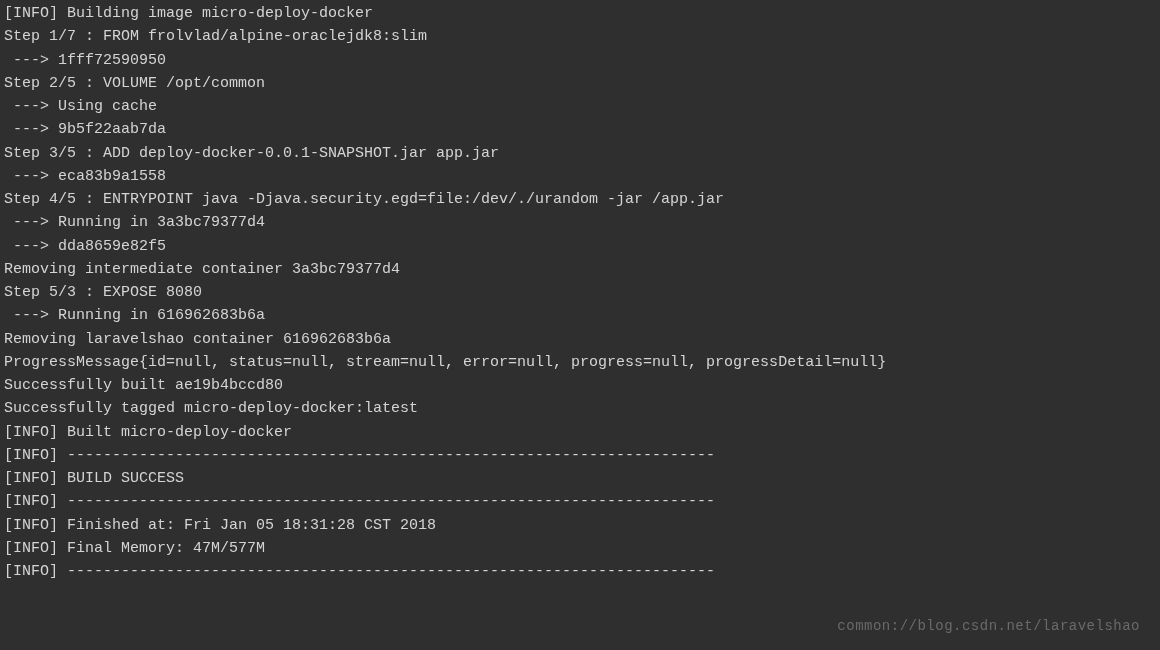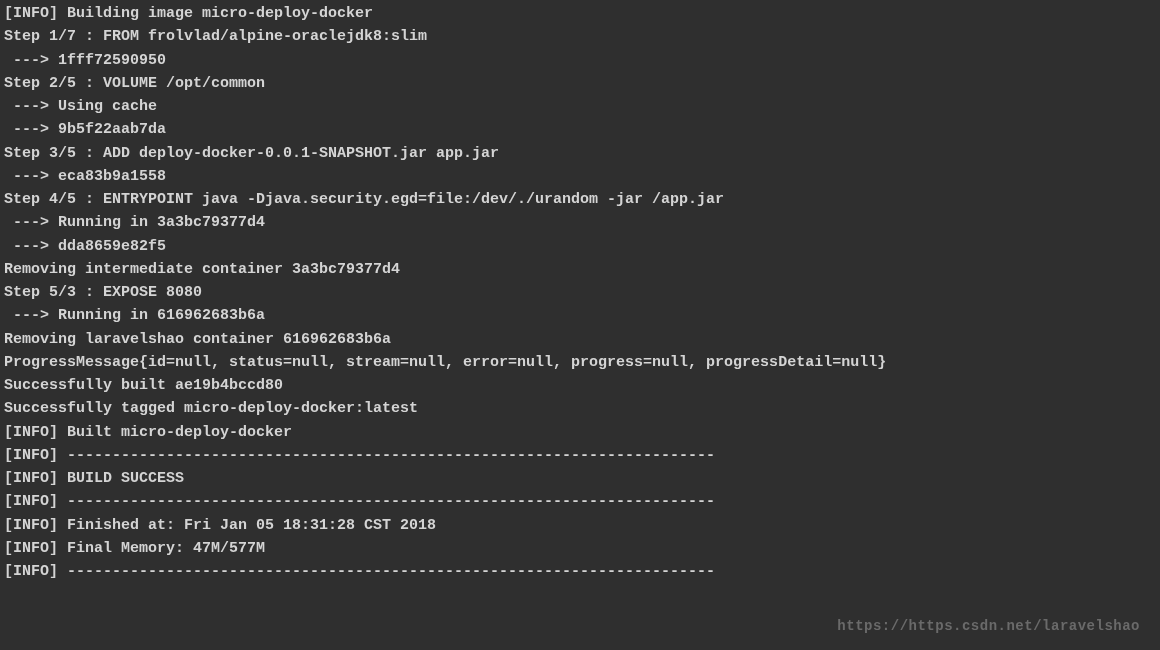--- a/index.html
+++ b/index.html
@@ -1,19 +1,18 @@
 <!DOCTYPE html>
 <html><head>
   <meta charset="utf-8">
   <style>
     * {
       margin: 0;
       padding: 0;
       box-sizing: border-box;
-      font-weight: bold;
     }
     body {
       background-color: #2f2f2f;
       color: #d4d4d4;
       font-family: "Consolas", "Monaco", "Courier New", monospace;
       font-size: 15px;
       line-height: 1.55;
       padding: 2px 4px;
       width: 1160px;
       height: 650px;
@@ -58,13 +57,13 @@
     <div class="terminal-line">Successfully tagged micro-deploy-docker:latest</div>
     <div class="terminal-line">[INFO] Built micro-deploy-docker</div>
     <div class="terminal-line">[INFO] ------------------------------------------------------------------------</div>
     <div class="terminal-line">[INFO] BUILD SUCCESS</div>
     <div class="terminal-line">[INFO] ------------------------------------------------------------------------</div>
     <div class="terminal-line">[INFO] Finished at: Fri Jan 05 18:31:28 CST 2018</div>
     <div class="terminal-line">[INFO] Final Memory: 47M/577M</div>
     <div class="terminal-line">[INFO] ------------------------------------------------------------------------</div>
   </div>
 
-<div class="watermark">https://https.csdn.net/laravelshao</div>
+<div class="watermark">common://blog.csdn.net/laravelshao</div>
 
 </body></html>

